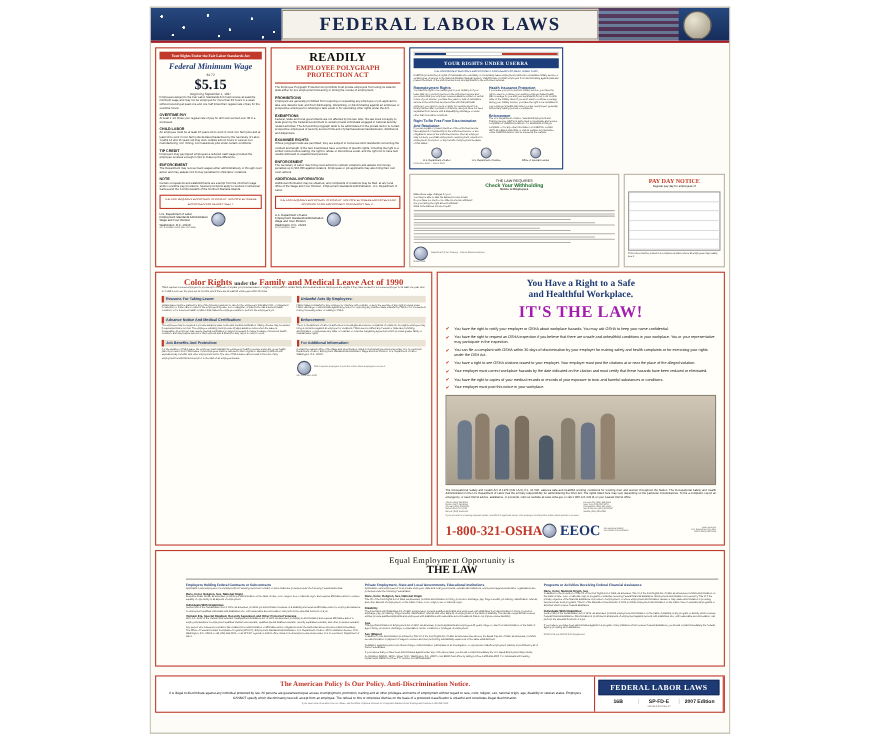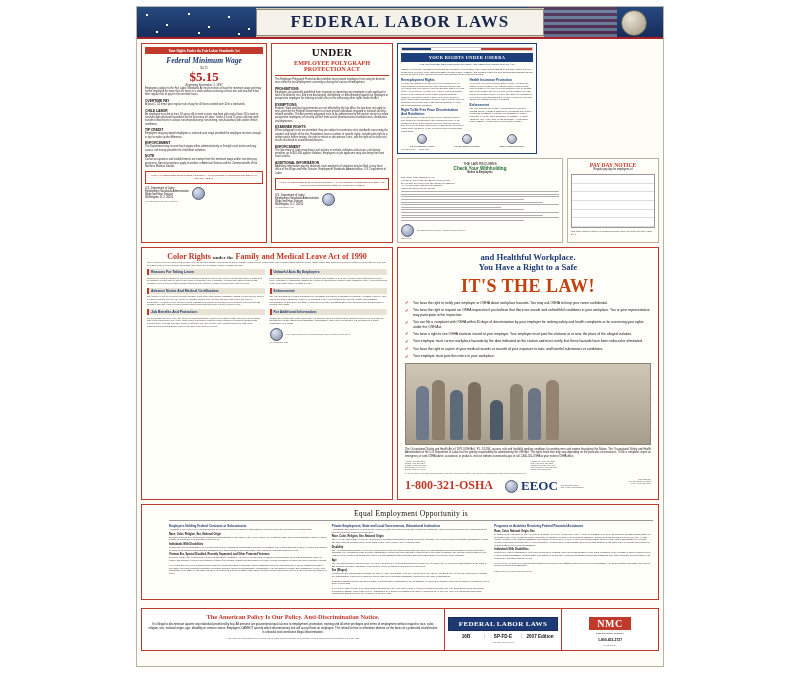--- a/index.html
+++ b/index.html
@@ -104,33 +104,33 @@
     margin:1.6px 0; border-radius:1px;
   }
   .lines i:nth-child(4n) { width:78%; }
   .lines i:nth-child(5n) { width:90%; }
   .lines i:nth-child(7n) { width:63%; }
   .cols2 { display:flex; gap:5px; }
   .cols3 { display:flex; gap:4px; }
   .col { flex:1; }
 
   
-  .flsa { width:126px; padding:3px; }
+  .flsa { width:101px; padding:3px; }
   .flsa .bar {
     background:#c0392b; color:#fff; font-size:3.4px; font-weight:bold;
     text-align:center; padding:1.5px 0; font-family:"Liberation Serif",serif;
   }
   .flsa h2 {
     margin:2px 0 0; font-size:7.5px; color:#1d3a74;
     font-family:"Liberation Serif", serif; text-align:center; font-style:italic;
   }
   .wage { text-align:center; margin-top:1px; }
   .wage .small { font-size:3px; color:#444; }
   .wage .big {
-    font-size:13px; font-weight:bold; color:#b91c1c;
+    font-size:13px; font-weight:bold; color:#0f172a;
     font-family:"Liberation Serif", serif; line-height:1;
   }
   .wage .eff { font-size:2.8px; color:#333; font-style:italic; }
   .sect { margin-top:2.5px; }
   .sect .h { font-size:3.3px; font-weight:bold; color:#111; text-transform:uppercase; }
   .redbox {
     margin-top:3px; border:1px solid #c0392b; padding:2px;
     font-size:2.5px; text-align:center; color:#7a1d17; line-height:1.3;
   }
   .footrow { display:flex; align-items:center; gap:3px; margin-top:3px; }
@@ -198,43 +198,43 @@
     padding:1px 2px; margin:3px 0 1.5px; border-left:2px solid #c0392b;
   }
 
   
   .osha { padding:5px 7px; }
   .osha .h1 {
     text-align:center; color:#1d3a74; font-family:"Liberation Serif", serif;
     font-size:8.6px; line-height:1.15; font-weight:bold;
   }
   .osha .h2 {
-    text-align:center; color:#c2410c; font-family:"Liberation Serif", serif;
-    font-size:18px; font-weight:bold; letter-spacing:.5px; margin:3px 0 4px;
+    text-align:center; color:#a21caf; font-family:"Liberation Serif", serif;
+    font-size:15px; font-weight:bold; letter-spacing:.5px; margin:3px 0 4px;
   }
   .osha ul { list-style:none; margin:0; padding:0; }
   .osha li {
     position:relative; padding-left:8px; margin-bottom:3px;
     font-size:3.4px; line-height:1.32; color:#111;
   }
   .osha li:before {
     content:"✔"; position:absolute; left:0; top:-.5px;
     color:#c0392b; font-size:4.4px;
   }
   .photo {
     margin:4px auto 3px; height:82px; background:#b9b0a0;
     background:linear-gradient(180deg,#cfc6b6,#a79d8c);
     border:1px solid #8c8375; position:relative; overflow:hidden;
   }
   .photo .figs { position:absolute; inset:0; }
   .photo .p {
     position:absolute; bottom:4px; width:13px; border-radius:6px 6px 2px 2px;
   }
   .osha .fine { font-size:2.6px; line-height:1.3; text-align:justify; color:#222; }
-  .oshafoot { display:flex; gap:12px; margin-top:4px; }
+  .oshafoot { display:flex; align-items:center; gap:0; margin-top:4px; }
   .oshafoot .num {
     color:#c0392b; font-family:"Liberation Serif", serif;
     font-weight:bold; font-size:12px;
   }
   .oshalogo { display:flex; align-items:center; gap:3px; }
   .oshalogo .glyph {
     font-family:"Liberation Serif", serif; font-weight:bold;
     font-size:13px; color:#1d3a74;
   }
 
@@ -347,21 +347,21 @@
               <div>Employment Standards Administration</div>
               <div>Wage and Hour Division</div>
               <div>Washington, D.C. 20210</div>
             </div>
             <div class="seal-sm"></div>
           </div>
           <div class="micro">WH Publication 1088 (Rev. Oct 1996)</div>
         </div>
 
         <div class="panel poly">
-          <div class="ph t1">UNDER</div>
+          <div class="ph t1">READILY</div>
           <div class="ph t2">EMPLOYEE POLYGRAPH PROTECTION ACT</div>
           <div class="rule"></div>
           <div class="tiny">The Employee Polygraph Protection Act prohibits most private employers from using lie detector tests either for pre-employment screening or during the course of employment.</div>
 
           <div class="sect">
             <div class="h lbl">Prohibitions</div>
             <div class="tiny">Employers are generally prohibited from requiring or requesting any employee or job applicant to take a lie detector test, and from discharging, disciplining, or discriminating against an employee or prospective employee for refusing to take a test or for exercising other rights under the Act.</div>
           </div>
           <div class="sect">
             <div class="h lbl">Exemptions</div>
@@ -507,22 +507,22 @@
               <div class="footrow">
                 <div class="seal-sm"></div>
                 <div class="micro">FMLA requires employers to post this notice where employees can see it.</div>
               </div>
               <div class="micro">WH Publication 1420</div>
             </div>
           </div>
         </div>
 
         <div class="panel osha" style="flex:1;">
+          <div class="h1">You Have a Right to a Safe</div>
           <div class="h1">and Healthful Workplace.</div>
-          <div class="h1">You Have a Right to a Safe</div>
           <div class="h2">IT'S THE LAW!</div>
           <ul>
             <li>You have the right to notify your employer or OSHA about workplace hazards. You may ask OSHA to keep your name confidential.</li>
             <li>You have the right to request an OSHA inspection if you believe that there are unsafe and unhealthful conditions in your workplace. You or your representative may participate in the inspection.</li>
             <li>You can file a complaint with OSHA within 30 days of discrimination by your employer for making safety and health complaints or for exercising your rights under the OSH Act.</li>
             <li>You have a right to see OSHA citations issued to your employer. Your employer must post the citations at or near the place of the alleged violation.</li>
             <li>Your employer must correct workplace hazards by the date indicated on the citation and must certify that these hazards have been reduced or eliminated.</li>
             <li>You have the right to copies of your medical records or records of your exposure to toxic and harmful substances or conditions.</li>
             <li>Your employer must post this notice in your workplace.</li>
           </ul>
@@ -570,20 +570,21 @@
               <div>www.osha.gov</div>
               <div>U.S. Department of Labor</div>
               <div>OSHA 3165-02R 2006</div>
             </div>
           </div>
         </div>
       </div>
 
       <div class="panel eeo" style="margin-top:4px;padding-left:27px;">
         <div class="h1">Equal Employment Opportunity is</div>
+        <div class="h2">THE LAW</div>
         <div class="rule"></div>
         <div class="cols3">
           <div class="col">
             <div class="ch">Employers Holding Federal Contracts or Subcontracts</div>
             <div class="tinier">Applicants to and employees of companies with a Federal government contract or subcontract are protected under the following Federal authorities:</div>
             <div class="sh">Race, Color, Religion, Sex, National Origin</div>
             <div class="tinier">Executive Order 11246, as amended, prohibits job discrimination on the basis of race, color, religion, sex or national origin, and requires affirmative action to ensure equality of opportunity in all aspects of employment.</div>
             <div class="sh">Individuals With Disabilities</div>
             <div class="tinier">Section 503 of the Rehabilitation Act of 1973, as amended, prohibits job discrimination because of a disability and requires affirmative action to employ and advance in employment qualified individuals with disabilities who, with reasonable accommodation, can perform the essential functions of a job.</div>
             <div class="sh">Vietnam Era, Special Disabled, Recently Separated, and Other Protected Veterans</div>
@@ -625,25 +626,19 @@
       </div>
       <div class="mid">
         <div class="flagribbon">FEDERAL LABOR LAWS</div>
         <div class="meta">
           <div>16B</div>
           <div>SP-FD-E</div>
           <div>2007 Edition</div>
         </div>
         <div class="micro" style="margin-top:2px">#SP-FD-E-2007 Rev 07</div>
       </div>
-      <div class="right">
-        <div class="nmc">NMC</div>
-        <div class="sub">National Marker Company</div>
-        <div class="tel">1-800-453-2727</div>
-        <div class="micro" style="margin-top:2px">MADE IN USA</div>
-      </div>
     </div>
 
   </div>
 
   <div class="leftmargin"></div>
   <div class="rightmargin"></div>
 </div>
 
 </body></html>

